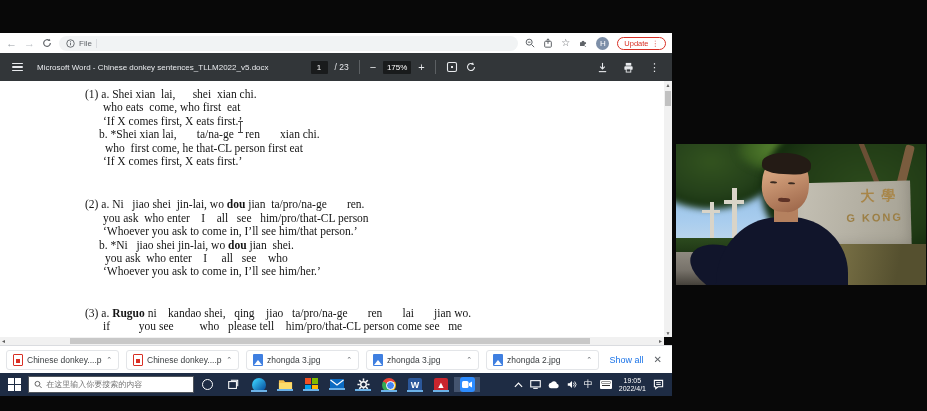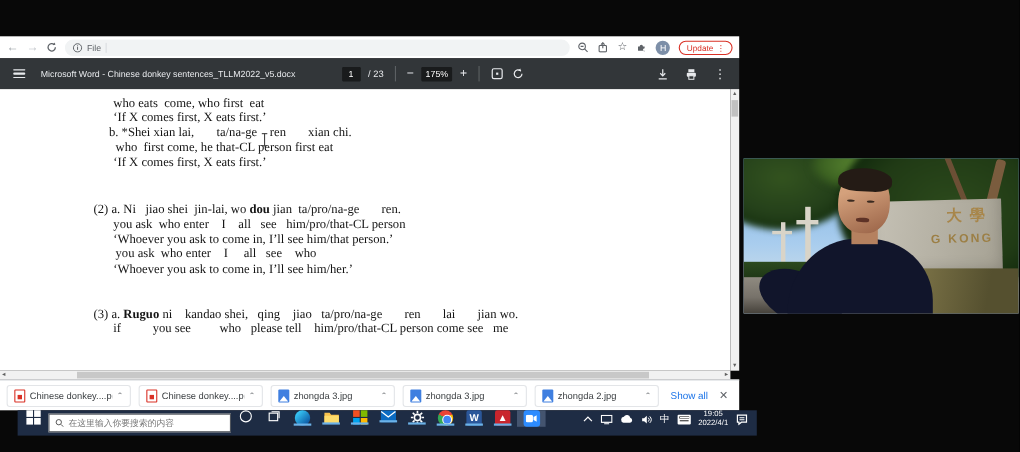--- a/index.html
+++ b/index.html
@@ -70,22 +70,22 @@
   .dl-icon.pdf::after{content:"";position:absolute;left:2px;top:4px;right:2px;height:4px;background:#d93025;}
   .dl-icon.img{background:#3f7fe0;}
   .dl-icon.img::after{content:"";position:absolute;left:1px;bottom:1px;border-left:4px solid transparent;
     border-right:4px solid transparent;border-bottom:5px solid #fff;}
   .dl-name{font-size:8.5px;color:#3c4043;white-space:nowrap;overflow:hidden;flex:1;}
   .dl-chevron{font-size:7px;color:#5f6368;}
   .show-all{margin-left:auto;font-size:9px;color:var(--accent-blue);padding:0 10px;}
   .dl-close{font-size:10px;color:#5f6368;padding-right:4px;}
 
   
-  .taskbar{position:absolute;left:16px;top:373px;width:672px;height:23px;background:var(--taskbar-bg);
-    display:flex;align-items:flex-start;}
+  .taskbar{position:absolute;left:0;top:373px;width:672px;height:23px;background:var(--taskbar-bg);
+    display:flex;align-items:center;}
   .tb-cell{width:26px;display:flex;align-items:center;justify-content:center;position:relative;}
   .tb-cell.active::after{content:"";position:absolute;left:5px;right:5px;bottom:0;height:2px;background:var(--underline-blue);}
   .tb-cell.highlight{background:#44546f;}
   .start-cell{width:28px;}
   .search-box{width:166px;height:17px;margin:3px 0;background:#fff;border:1px solid #50555c;
     display:flex;align-items:center;gap:4px;padding:0 5px;align-self:center;}
   .search-box input{border:none;outline:none;font-size:8px;width:100%;background:transparent;color:#333;
     font-family:"Liberation Sans",sans-serif;}
   .tray{margin-left:auto;display:flex;align-items:center;gap:7px;padding:0 8px;color:#fff;}
   .tray-ime{font-size:9px;color:#fff;}
@@ -224,30 +224,32 @@
           <rect x="1.5" y="4.5" width="9" height="4" rx="1" fill="#e8eaed"></rect>
           <rect x="3.5" y="7.5" width="5" height="3.5" fill="#323639" stroke="#e8eaed" stroke-width="1"></rect>
         </svg>
       <span style="font-size:11px;">⋮</span>
     </div>
   </div>
 
   <div class="doc-area">
     <div class="doc-content">
         <div style="margin-top: 0px;">
+          <div class="doc-line" style="margin-left: 0px;"><span>(1) a. Shei xian  lai,      shei  xian chi.</span></div>
           <div class="doc-line" style="margin-left: 18px;"><span>who eats  come, who first  eat</span></div>
           <div class="doc-line" style="margin-left: 18px;"><span>‘If X comes first, X eats first.’</span></div>
           <div class="doc-line" style="margin-left: 14px;"><span>b. *Shei xian lai,       ta/na-ge    ren       xian chi.</span></div>
           <div class="doc-line" style="margin-left: 20px;"><span>who  first come, he that-CL person first eat</span></div>
           <div class="doc-line" style="margin-left: 18px;"><span>‘If X comes first, X eats first.’</span></div>
         </div>
         <div style="margin-top: 30px;">
           <div class="doc-line" style="margin-left: 0px;"><span>(2) a. Ni   jiao shei  jin-lai, wo </span><span style="font-weight: 700;">dou</span><span> jian  ta/pro/na-ge       ren.</span></div>
           <div class="doc-line" style="margin-left: 18px;"><span>you ask  who enter    I    all   see   him/pro/that-CL person</span></div>
           <div class="doc-line" style="margin-left: 18px;"><span>‘Whoever you ask to come in, I’ll see him/that person.’</span></div>
+          <div class="doc-line" style="margin-left: 14px;"><span>b. *Ni   jiao shei jin-lai, wo </span><span style="font-weight: 700;">dou</span><span> jian  shei.</span></div>
           <div class="doc-line" style="margin-left: 20px;"><span>you ask  who enter    I     all   see    who</span></div>
           <div class="doc-line" style="margin-left: 18px;"><span>‘Whoever you ask to come in, I’ll see him/her.’</span></div>
         </div>
         <div style="margin-top: 28px;">
           <div class="doc-line" style="margin-left: 0px;"><span>(3) a. </span><span style="font-weight: 700;">Ruguo</span><span> ni    kandao shei,   qing    jiao   ta/pro/na-ge       ren       lai       jian wo.</span></div>
           <div class="doc-line" style="margin-left: 18px;"><span>if          you see         who   please tell    him/pro/that-CL person come see   me</span></div>
         </div>
       </div>
   </div>
   <span class="text-cursor"></span>

